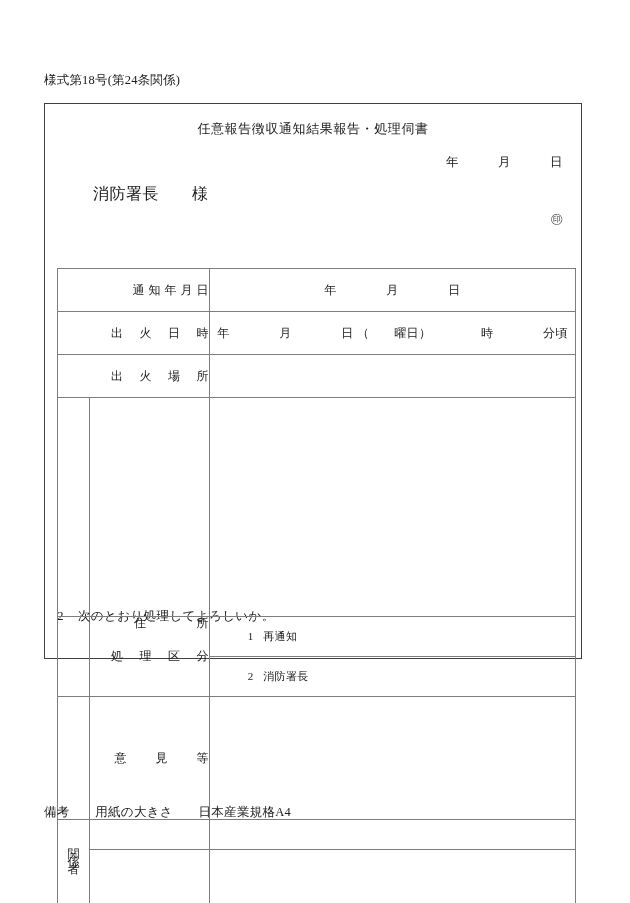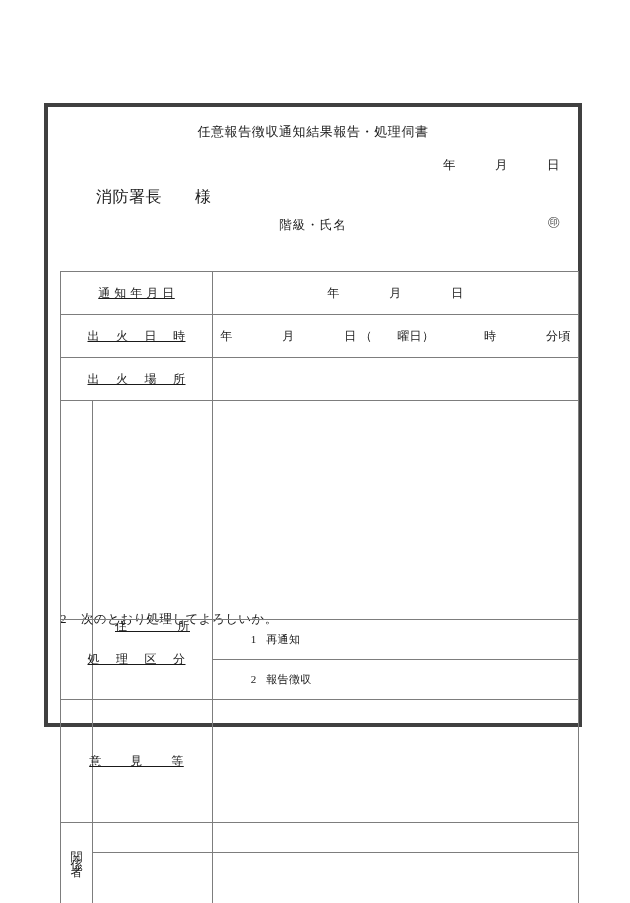--- a/index.html
+++ b/index.html
@@ -31,22 +31,22 @@
     letter-spacing: 0.2px;
     white-space: nowrap;
   }
 
   
   .frame {
     position: absolute;
     left: 44px;
     top: 103px;
     width: 538px;
-    height: 624px;
-    border: 4px solid #404040;
+    height: 556px;
+    border: 1px solid #404040;
     box-sizing: border-box;
   }
 
   .doc-title {
     position: absolute;
     left: 0;
     right: 0;
     top: 16px;
     text-align: center;
     font-size: 13px;
@@ -117,25 +117,24 @@
     top: 164px;
     width: 518px;
   }
   #table-two {
     left: 12px;
     top: 512px;
     width: 518px;
   }
 
   .lbl {
-    text-align: center;
+    text-align: right;
     letter-spacing: 0.5px;
     white-space: pre;
     font-size: 12px;
-    text-decoration: underline;
   }
   .val {
     padding-left: 10px;
     white-space: pre;
     font-size: 12px;
     letter-spacing: 0.4px;
   }
   .val.centered-date {
     padding-left: 0;
     text-align: center;
@@ -170,30 +169,30 @@
     font-size: 12.5px;
     white-space: pre;
     letter-spacing: 0.3px;
   }
 </style>
 </head>
 <body>
 
 <div class="page">
 
+  <div class="form-code">様式第18号(第24条関係)</div>
 
   <div class="frame">
 
     <div class="doc-title">任意報告徴収通知結果報告・処理伺書</div>
 
     <div class="date-line">年　　　月　　　日</div>
 
     <div class="addressee">消防署長　　様</div>
 
-    <div class="signer">階級・氏名</div>
 
     <div class="seal">㊞</div>
 
 
     <table class="form-table" id="table-one">
       <colgroup>
         <col style="width:32px">
         <col style="width:120px">
         <col style="width:366px">
       </colgroup>
@@ -236,26 +235,27 @@
       </colgroup>
       <tbody>
         <tr>
           <td class="lbl" rowspan="2" style="height:48px;">処 　理 　区 　分</td>
           <td class="opt" style="height:24px;">
             <span>1</span><span>&nbsp;&nbsp;&nbsp;</span><span>再通知</span>
           </td>
         </tr>
         <tr>
           <td class="opt" style="height:24px;">
-            <span>2</span><span>&nbsp;&nbsp;&nbsp;</span><span>報告徴収</span>
+            <span>2</span><span>&nbsp;&nbsp;&nbsp;</span><span>消防署長</span>
           </td>
         </tr>
         <tr>
           <td class="lbl" style="height:122px;">意 　　見 　　等</td>
           <td class="val"></td>
         </tr>
       </tbody>
     </table>
 
   </div>
 
+  <div class="footnote">備考　　用紙の大きさ　　日本産業規格A4</div>
 
 </div>
 
 </body></html>

